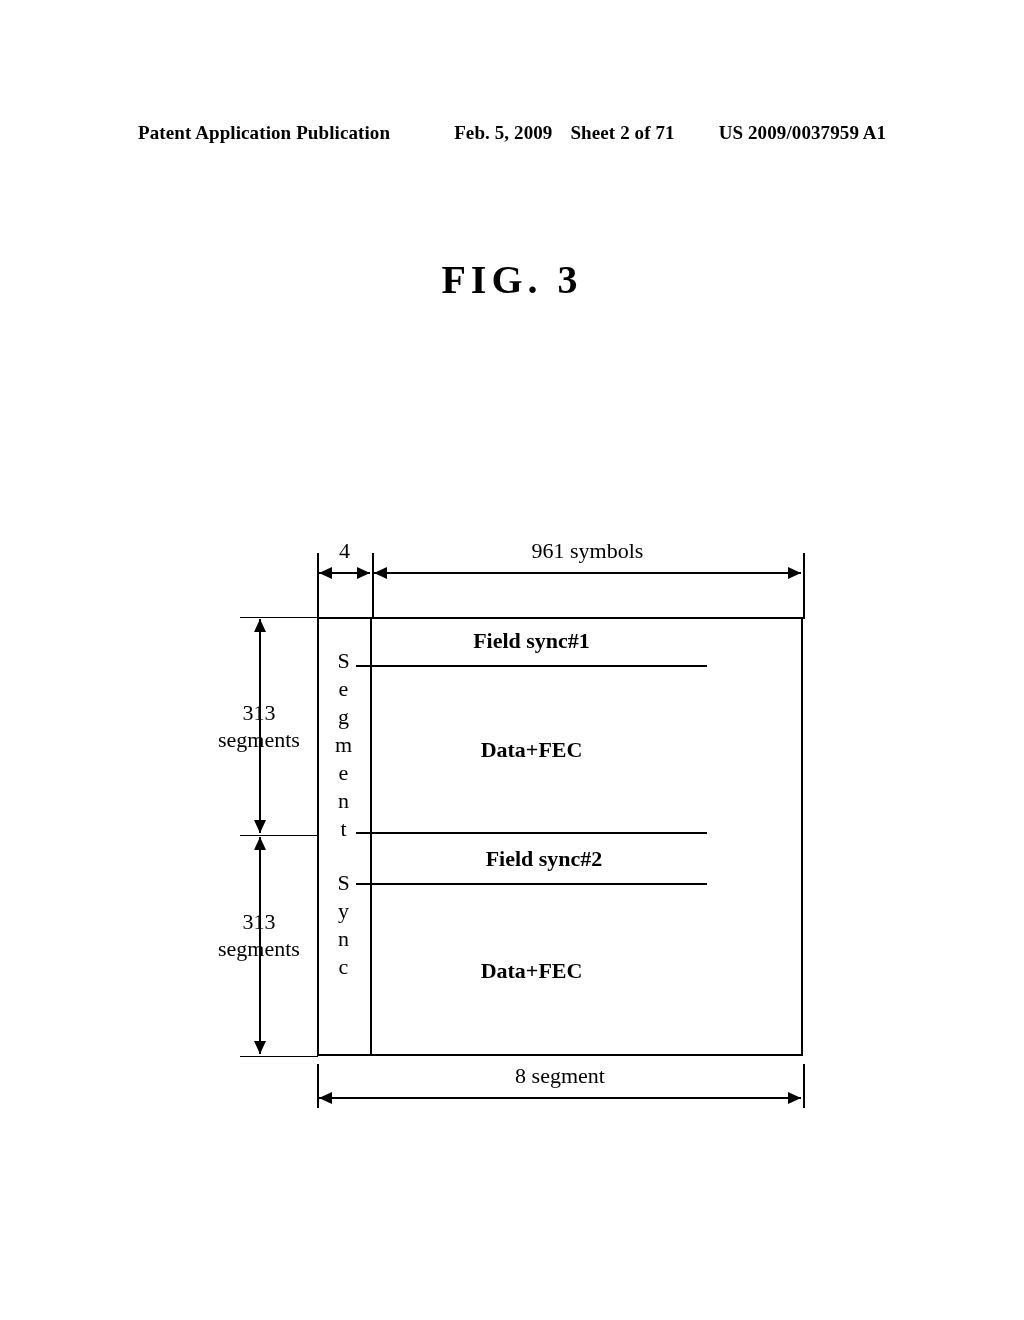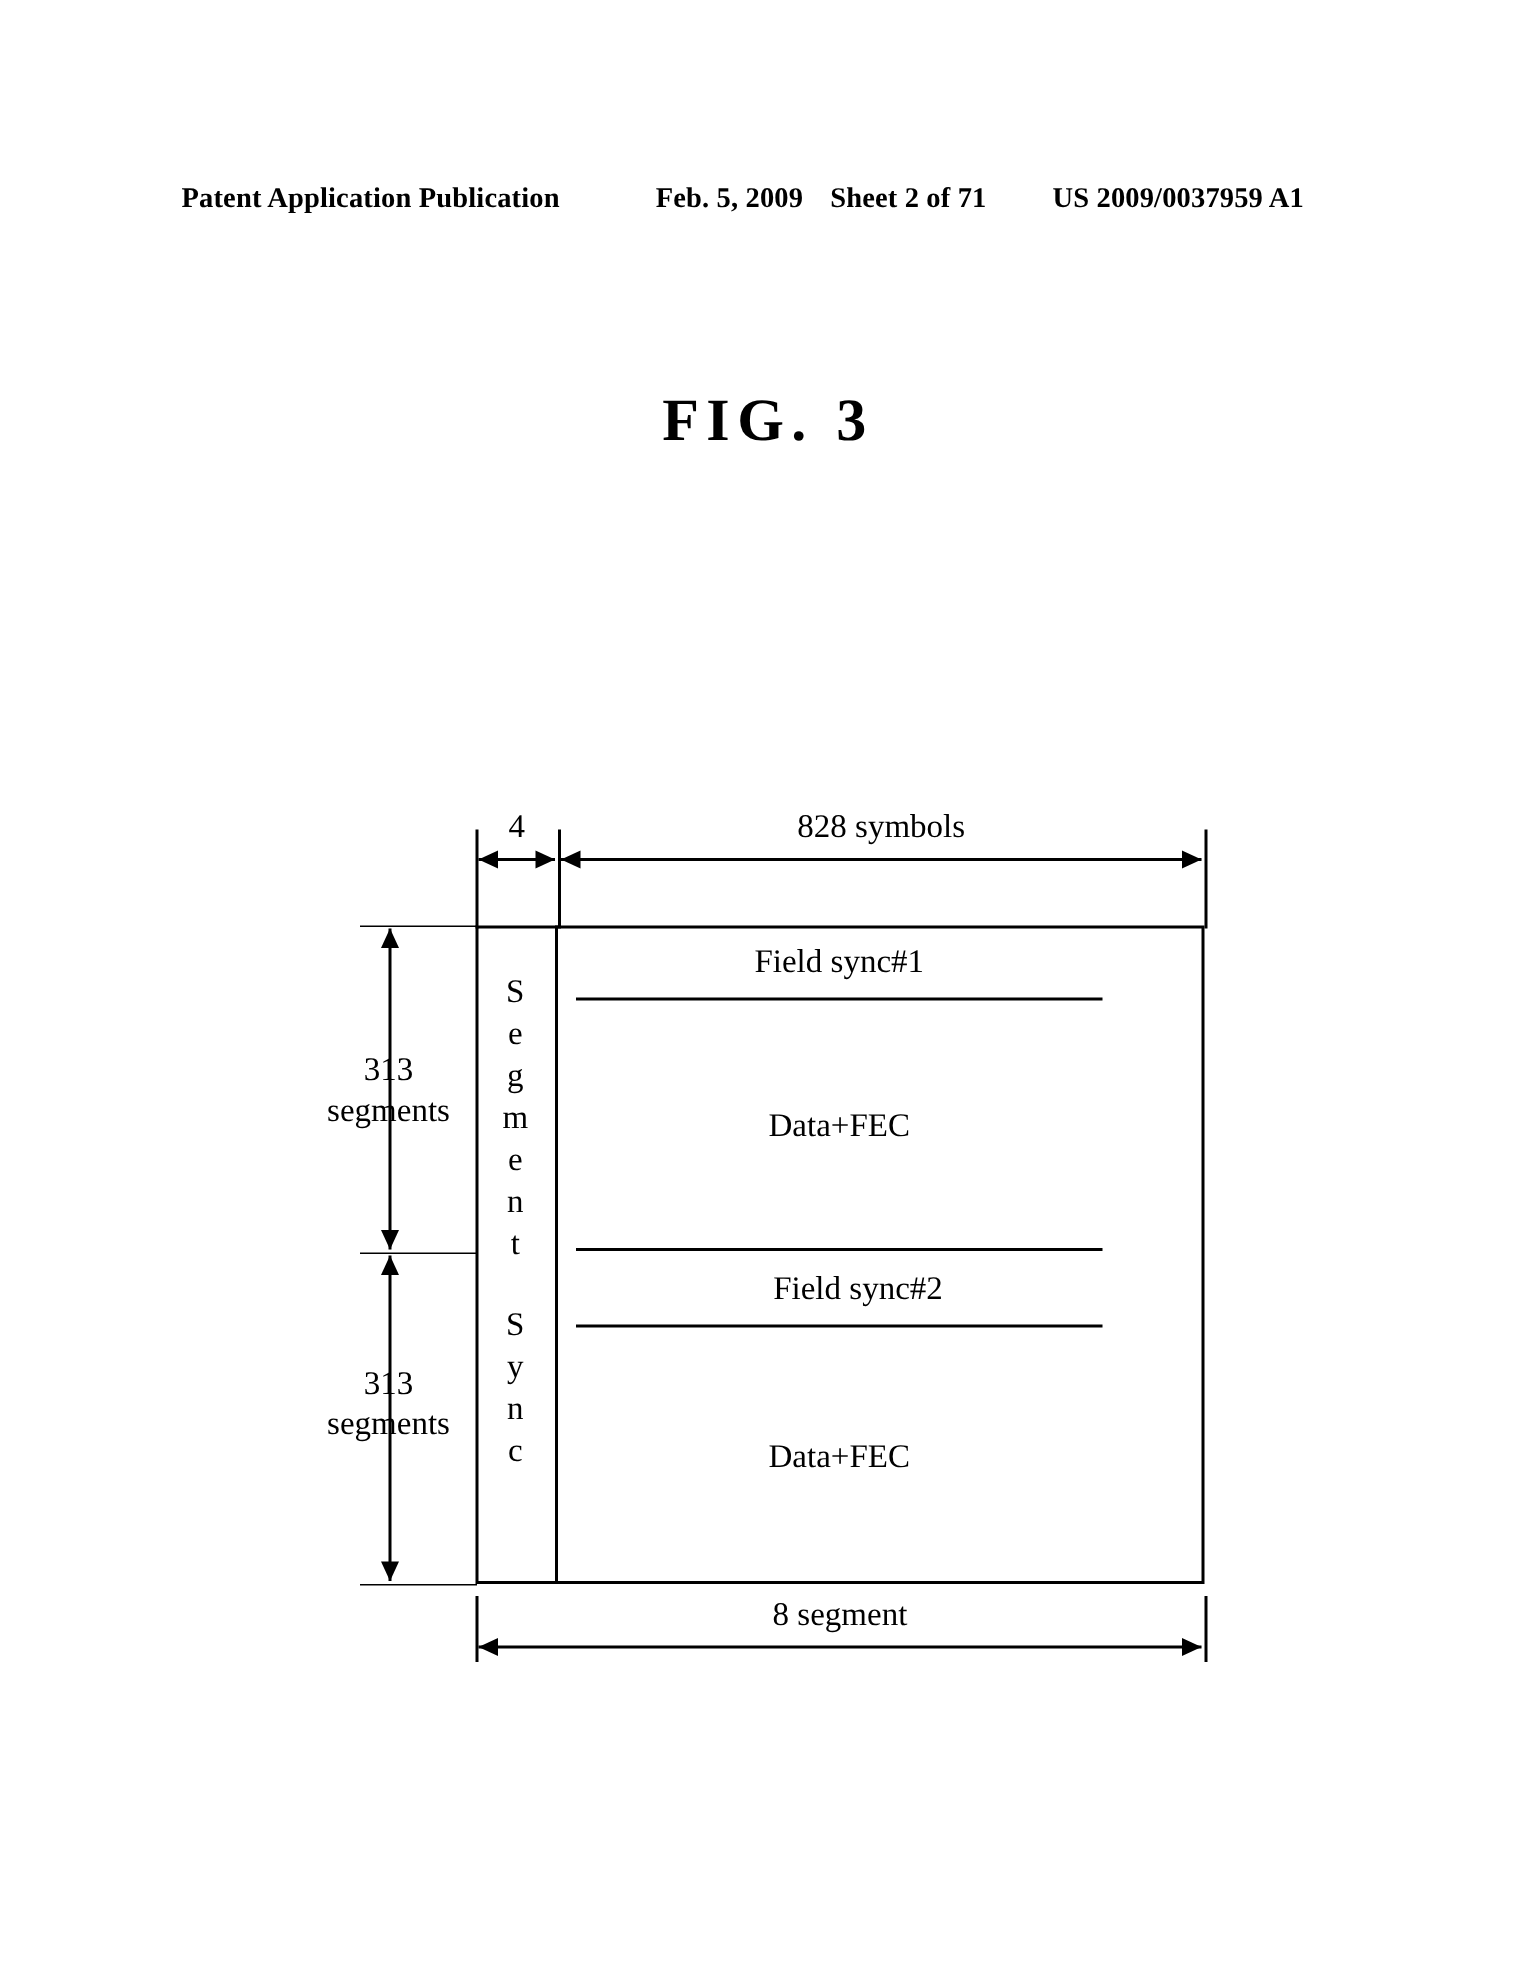--- a/index.html
+++ b/index.html
@@ -14,21 +14,21 @@
     position: relative;
     font-family: "Liberation Serif", "DejaVu Serif", serif;
     color: #000000;
     overflow: hidden;
   }
 
   
   #page-header {
     position: absolute;
     top: 88px;
-    left: 121px;
+    left: 138px;
     width: 760px;
     height: 26px;
     display: flex;
     align-items: baseline;
     font-weight: bold;
     font-size: 19px;
     letter-spacing: 0.1px;
     white-space: nowrap;
   }
   #page-header .h-pub   { }
@@ -88,27 +88,28 @@
     align-items: center;
     font-size: 22px;
     line-height: 28px;
   }
   #vert-segment { margin-top: 30px; }
   #vert-sync    { margin-top: 26px; }
 
   
   .content-row {
     position: absolute;
-    left: 384px;
+    left: 356px;
     width: 351px;
     box-sizing: border-box;
     display: flex;
     align-items: center;
     justify-content: center;
     font-size: 22px;
+    font-weight: bold;
   }
   #row-fieldsync1 { top: 617px;  height: 50px;  border-bottom: 2px solid #000; }
   #row-data1      { top: 667px;  height: 167px; border-bottom: 2px solid #000; }
   #row-fieldsync2 { top: 834px;  height: 51px;  border-bottom: 2px solid #000; padding-left: 25px; }
   #row-data2      { top: 885px;  height: 171px; }
 
   
   .ext-tick-v {
     position: absolute;
     width: 0;
@@ -183,21 +184,21 @@
   <div class="ext-tick-v" style="left:803px; top:553px; height:66px;"></div>
 
   <div class="dim-line-h" style="left:319px; top:572px; width:51px;"></div>
   <div class="arrow-h arrow-left" style="left:319px; top:567px;"></div>
   <div class="arrow-h arrow-right" style="left:357px; top:567px;"></div>
   <div class="dim-label" style="left:317px; top:538px; width:55px;">4</div>
 
   <div class="dim-line-h" style="left:374px; top:572px; width:427px;"></div>
   <div class="arrow-h arrow-left" style="left:374px; top:567px;"></div>
   <div class="arrow-h arrow-right" style="left:788px; top:567px;"></div>
-  <div class="dim-label" style="left:372px; top:538px; width:431px;">828 symbols</div>
+  <div class="dim-label" style="left:372px; top:538px; width:431px;">961 symbols</div>
 
   <div class="ext-tick-h" style="left:240px; top:617px; width:78px;"></div>
   <div class="ext-tick-h" style="left:240px; top:835px; width:78px;"></div>
   <div class="ext-tick-h" style="left:240px; top:1056px; width:78px;"></div>
 
   <div class="dim-line-v" style="left:259px; top:619px; height:214px;"></div>
   <div class="arrow-v arrow-up" style="left:254px; top:619px;"></div>
   <div class="arrow-v arrow-down" style="left:254px; top:820px;"></div>
   <div class="side-label" style="left:180px; top:699px; width:158px;">
     <div>313</div>

